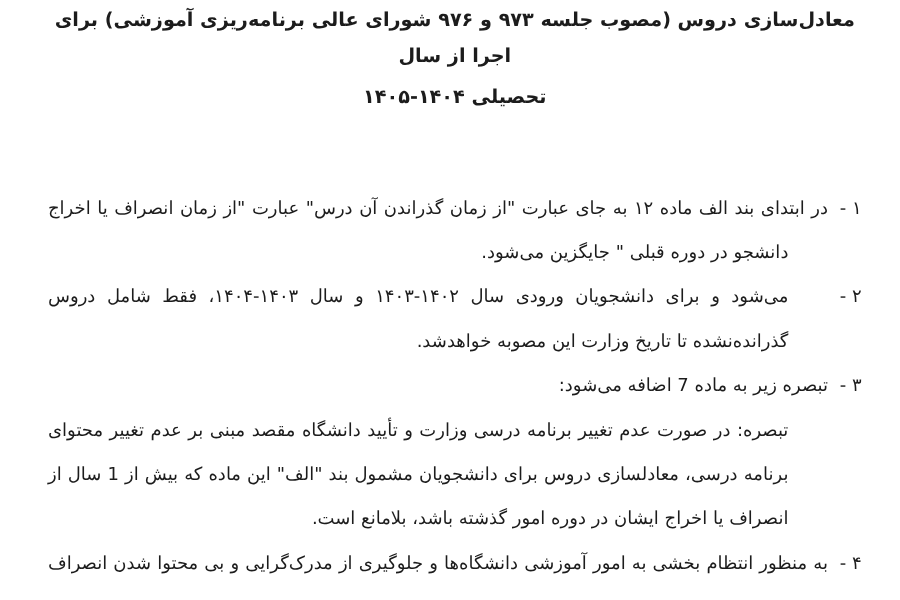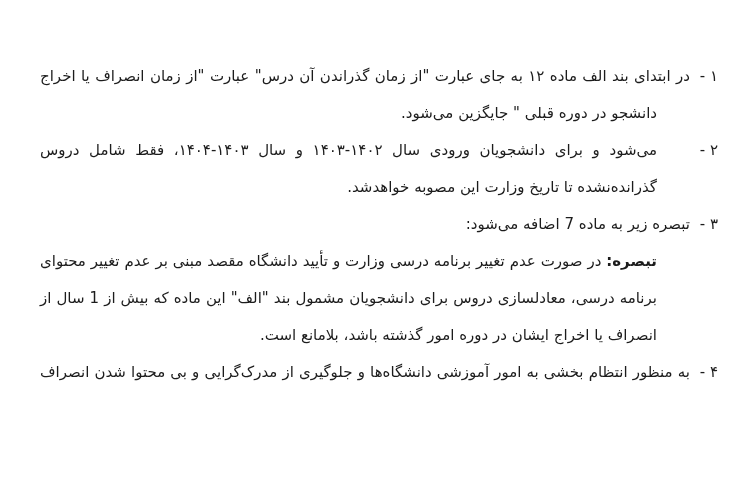--- a/index.html
+++ b/index.html
@@ -46,27 +46,31 @@
     white-space: nowrap;
   }
   .line {
     line-height: 37px;
     text-align: justify;
     text-align-last: right;
   }
   .line.stretch { text-align-last: justify; }
   .line.first { margin-right: -33px; }
   .note { padding-right: 61px; }
-  .note-label { font-weight: bold; }
+  .note-label { font-weight: normal; }
 </style>
 </head>
 <body>
 
 <div class="doc">
 
+  <div class="title">
+    <div class="title-line-1">معادل‌سازی دروس (مصوب جلسه ۹۷۳ و ۹۷۶ شورای عالی برنامه‌ریزی آموزشی) برای اجرا از سال</div>
+    <div class="title-line-2">تحصیلی ۱۴۰۴-۱۴۰۵</div>
+  </div>
 
   <div class="list">
 
     <div class="item">
       <span class="marker">۱ -</span>
       <div class="line stretch first">در ابتدای بند الف ماده ۱۲ به جای عبارت "از زمان گذراندن آن درس" عبارت "از زمان انصراف یا اخراج</div>
       <div class="line">دانشجو در دوره قبلی " جایگزین می‌شود.</div>
     </div>
 
     <div class="item">

